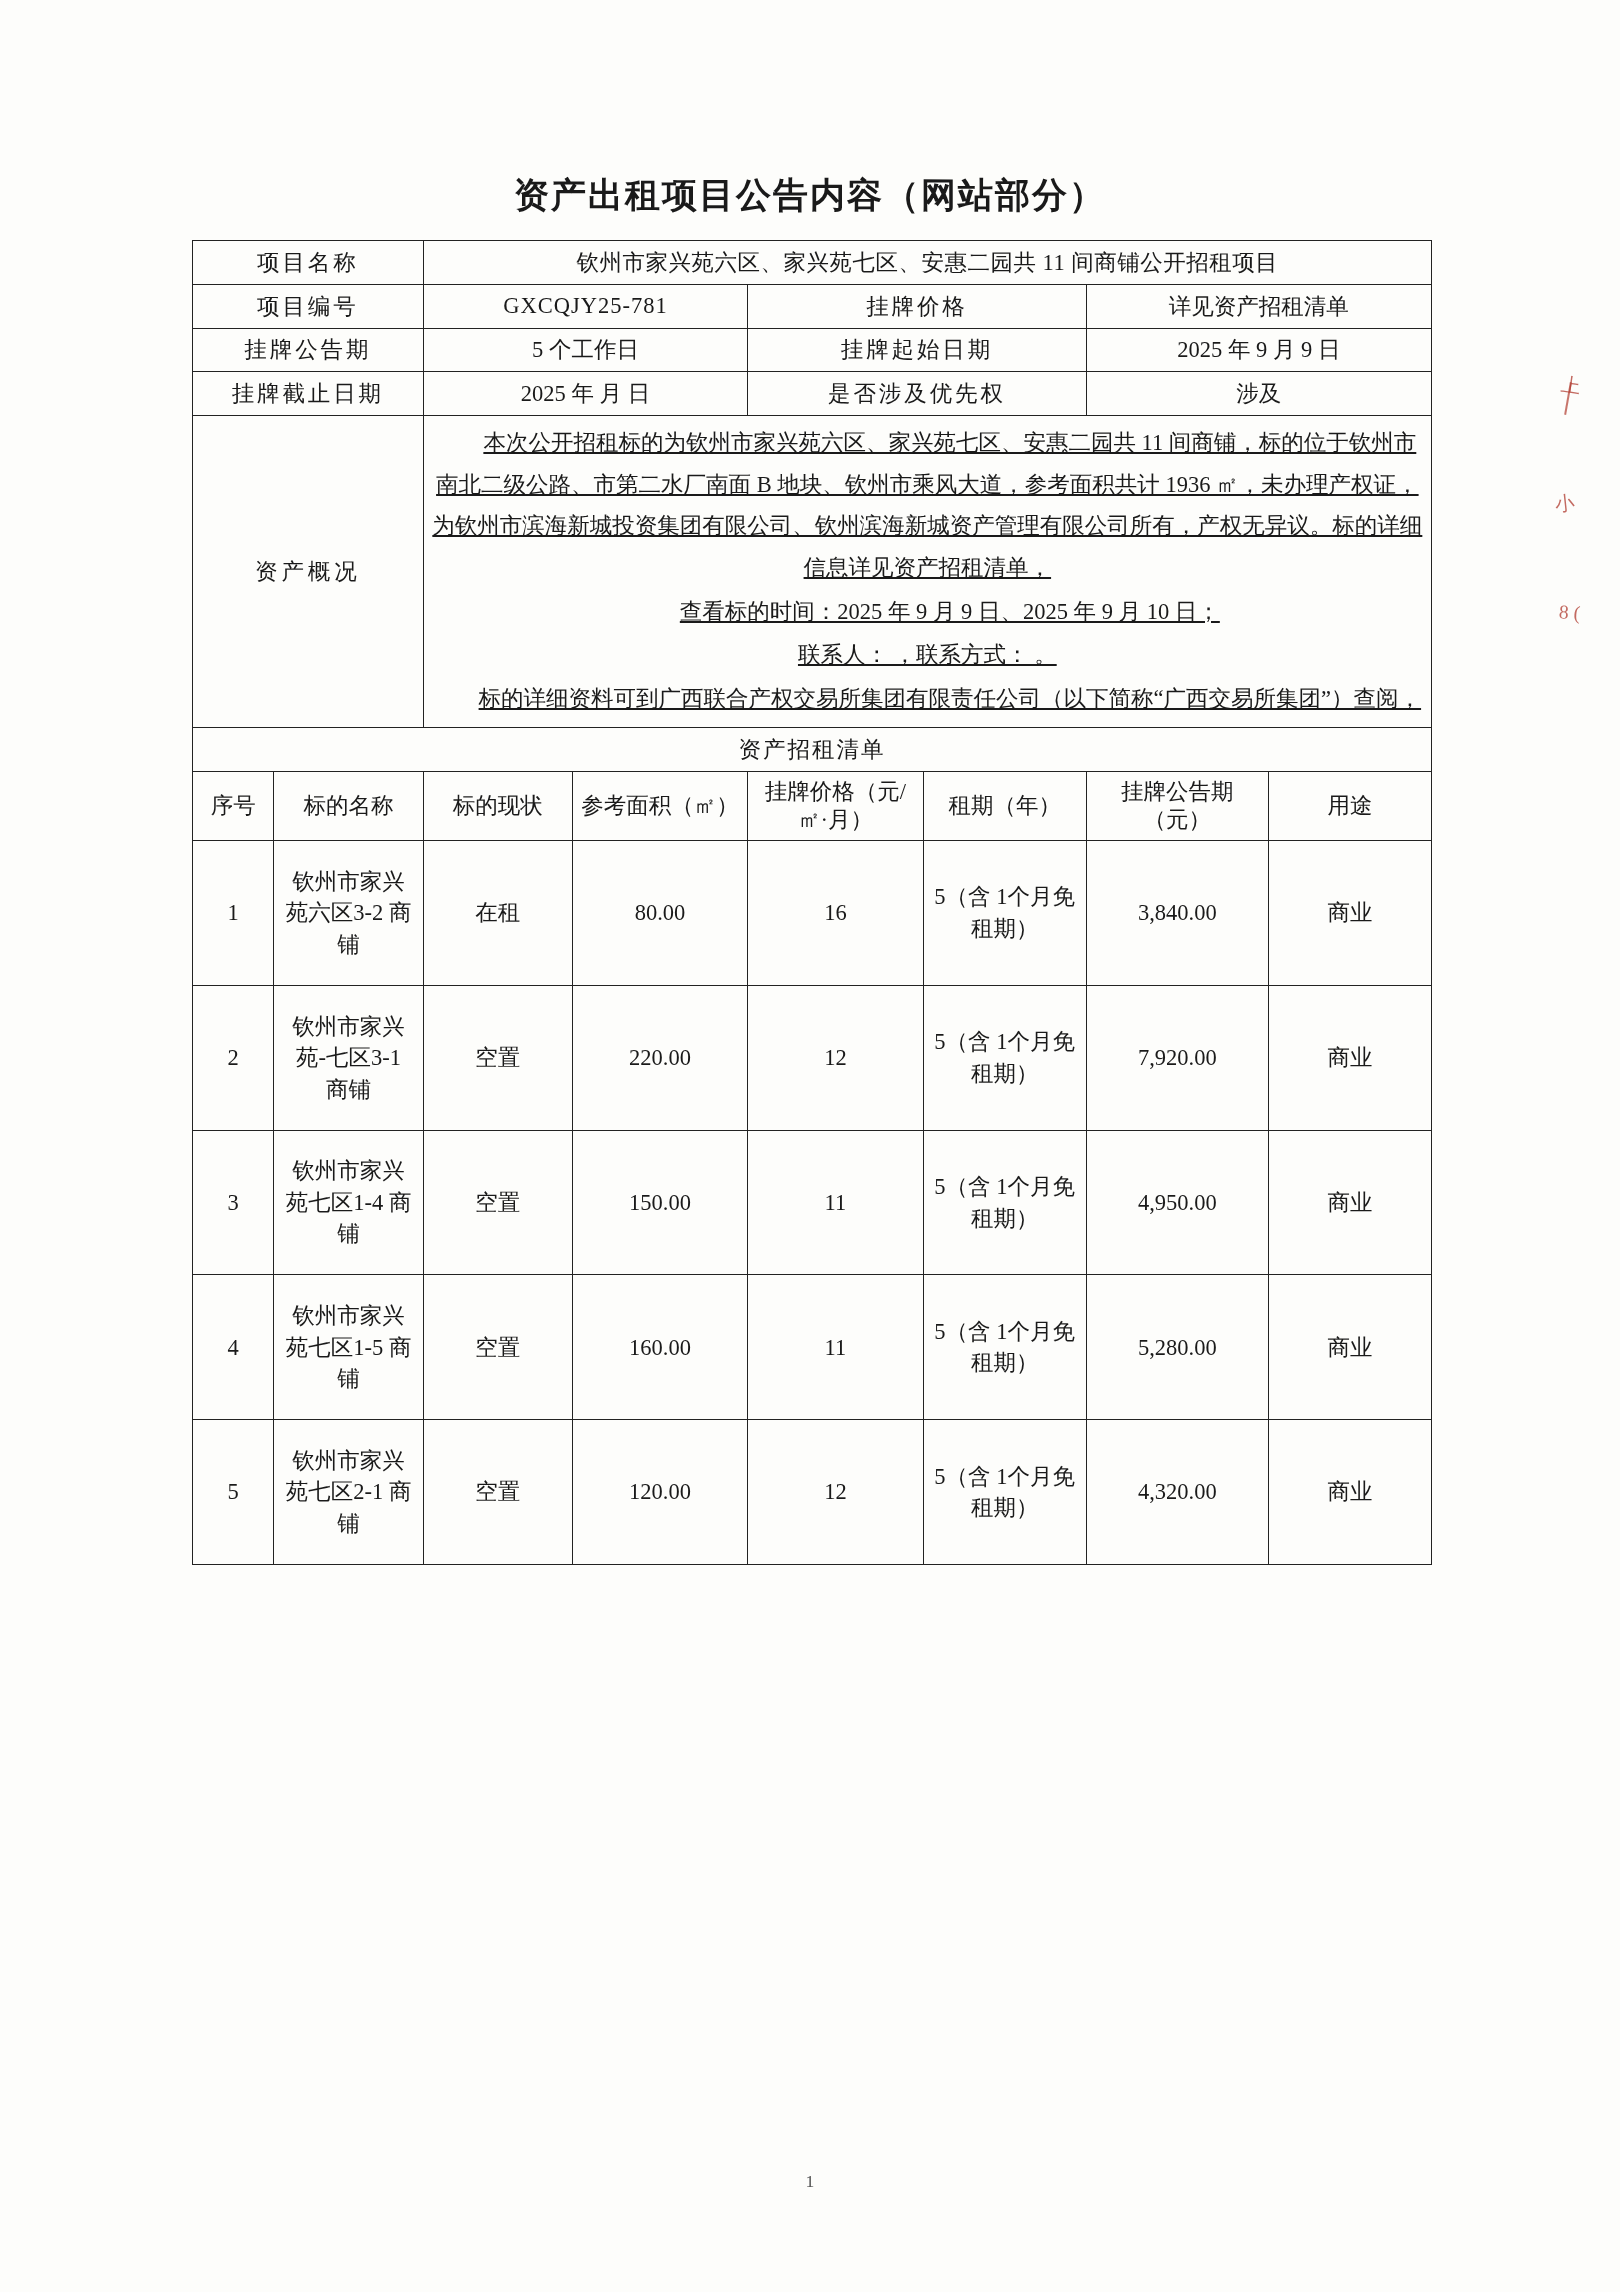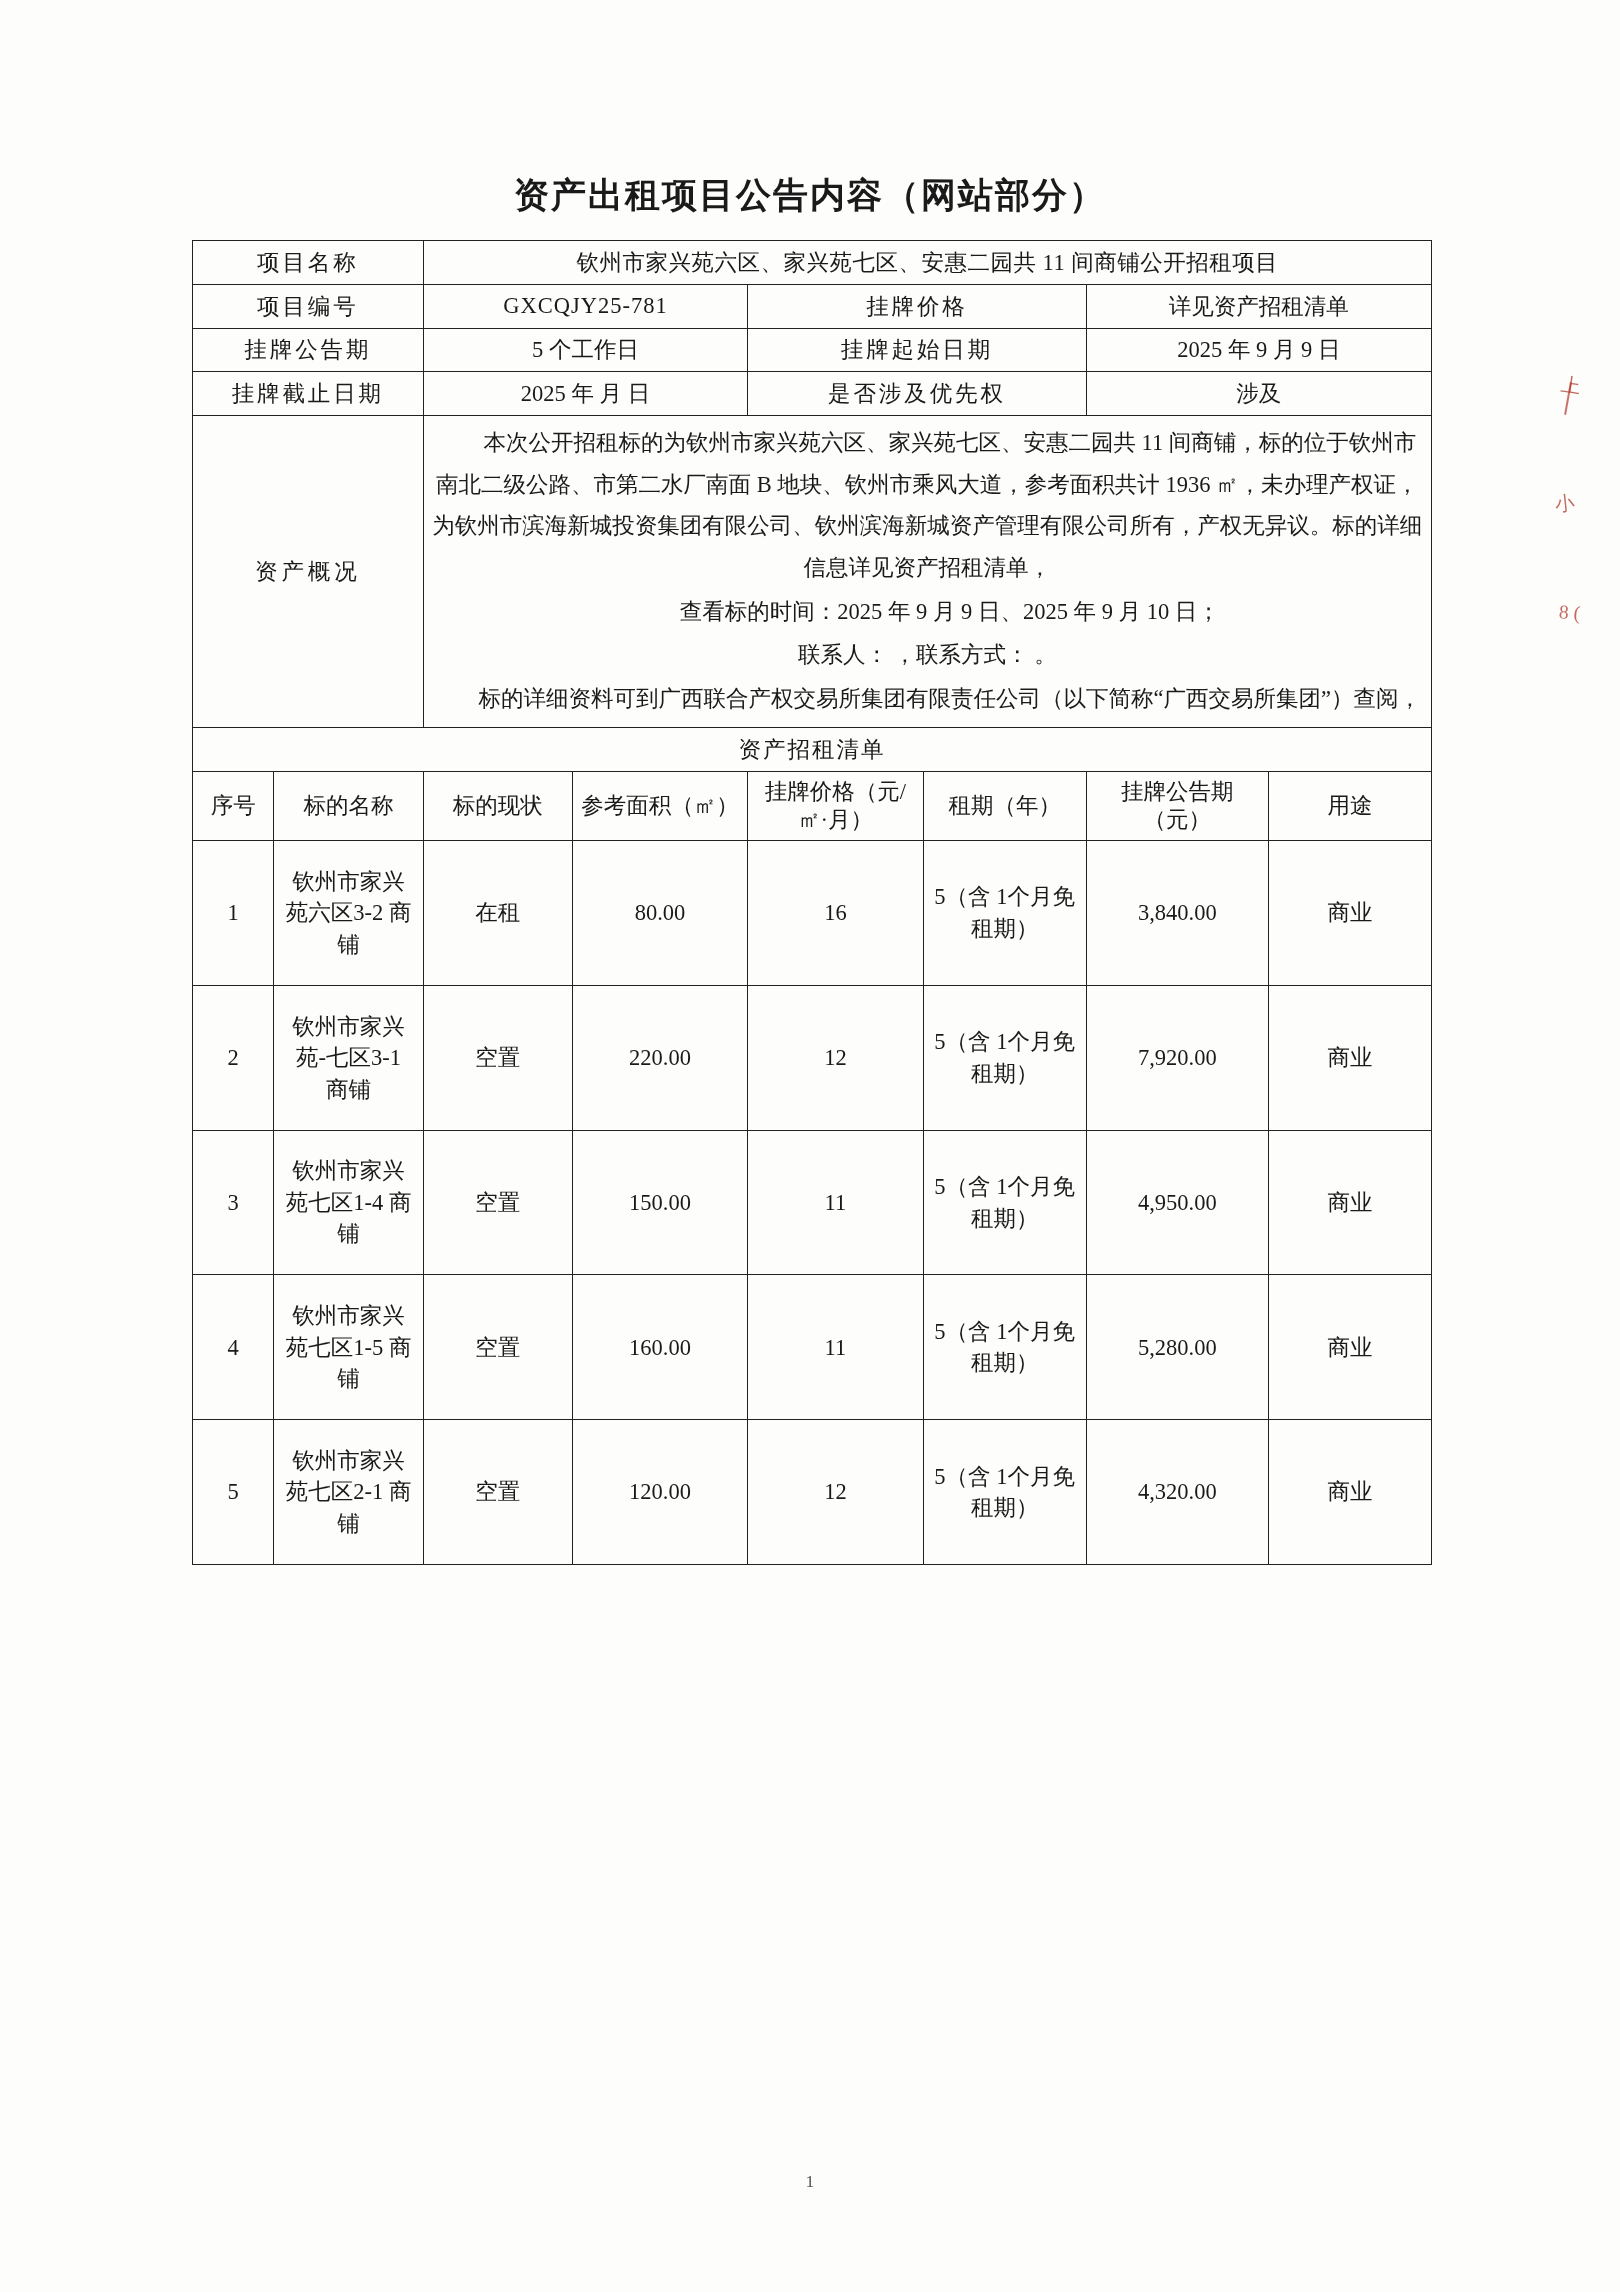--- a/index.html
+++ b/index.html
@@ -64,20 +64,21 @@
     margin-left: 40px;
   }
   .overview-label {
     letter-spacing: 3.9px;
   }
   .overview-body {
     text-align: left;
     line-height: 1.85;
     font-size: 22.5px;
     padding: 13.7px 15.7px 13.7px 15.7px;
+    text-decoration: underline;
   }
   .overview-body p {
     margin: 0 0 2px 0;
     text-indent: 2em;
   }
   .overview-body p.noindent {
     text-indent: 0;
   }
   .list-title {
     letter-spacing: 2px;

